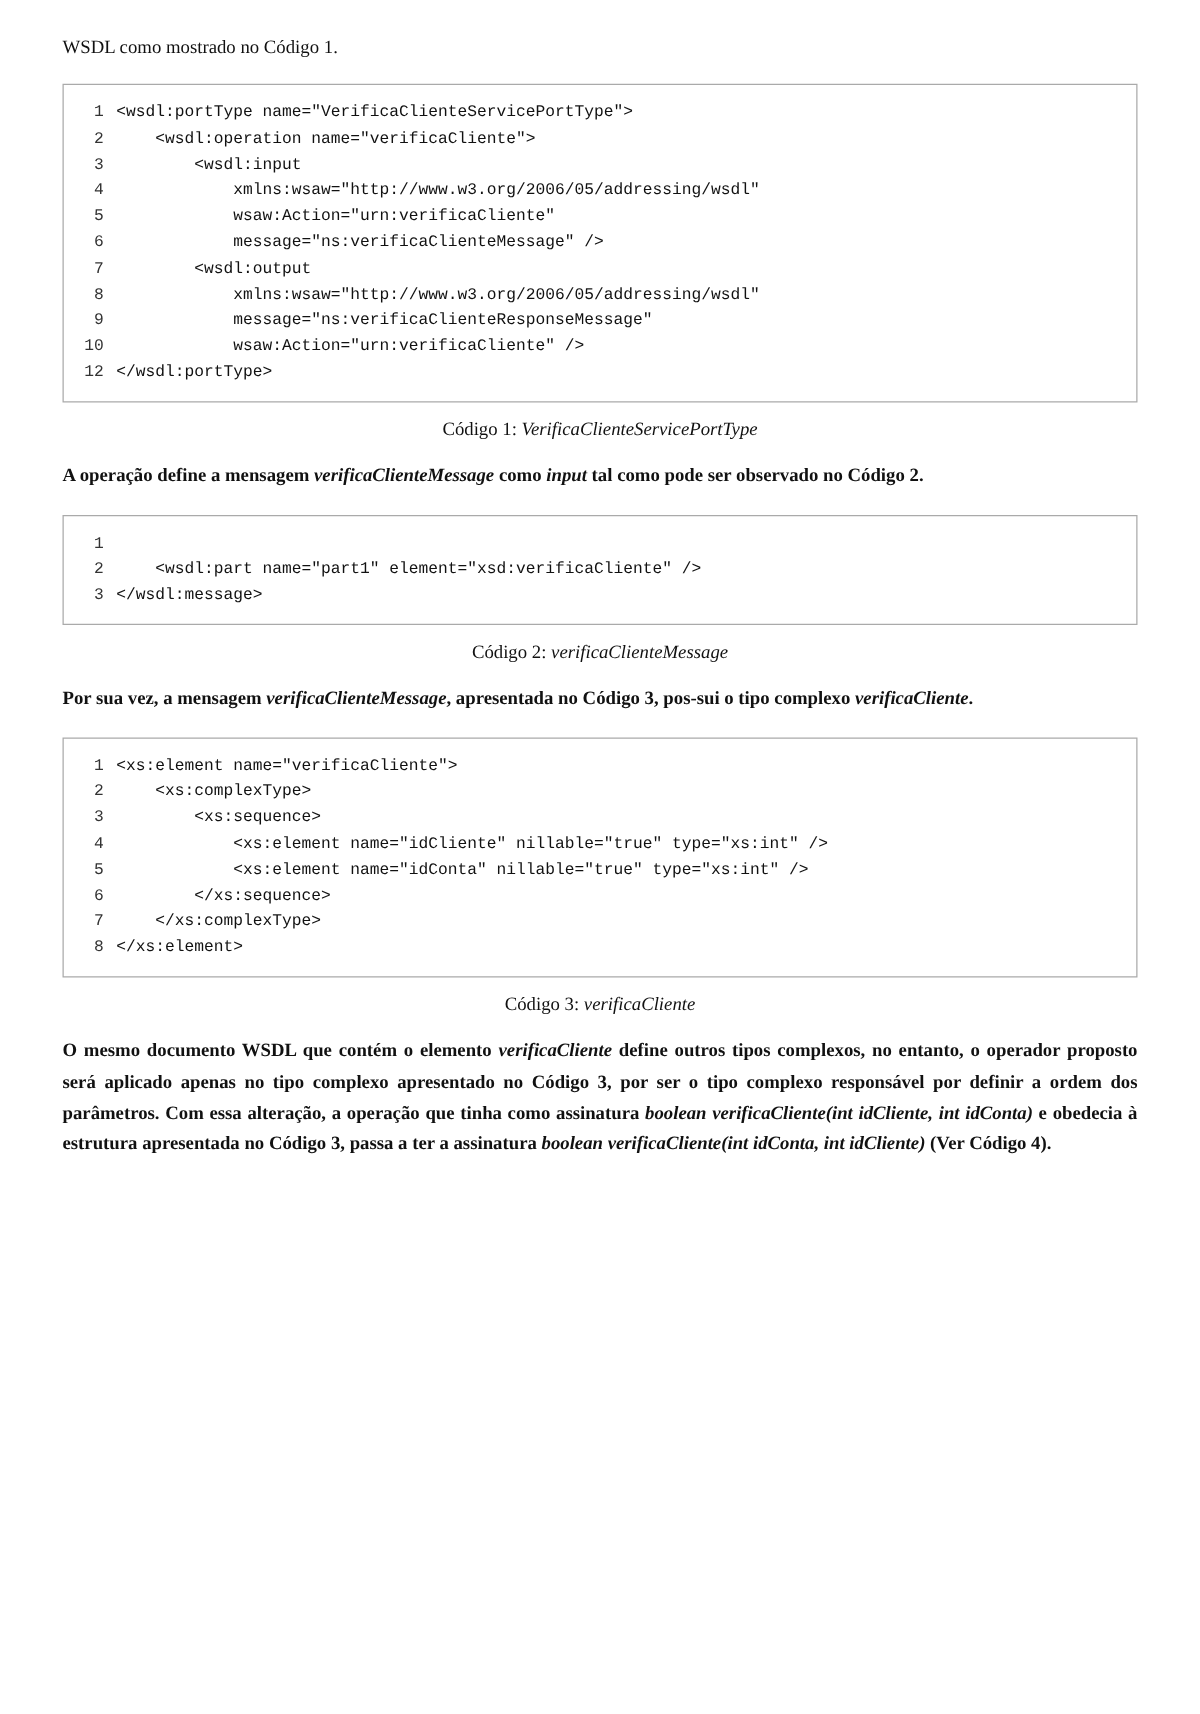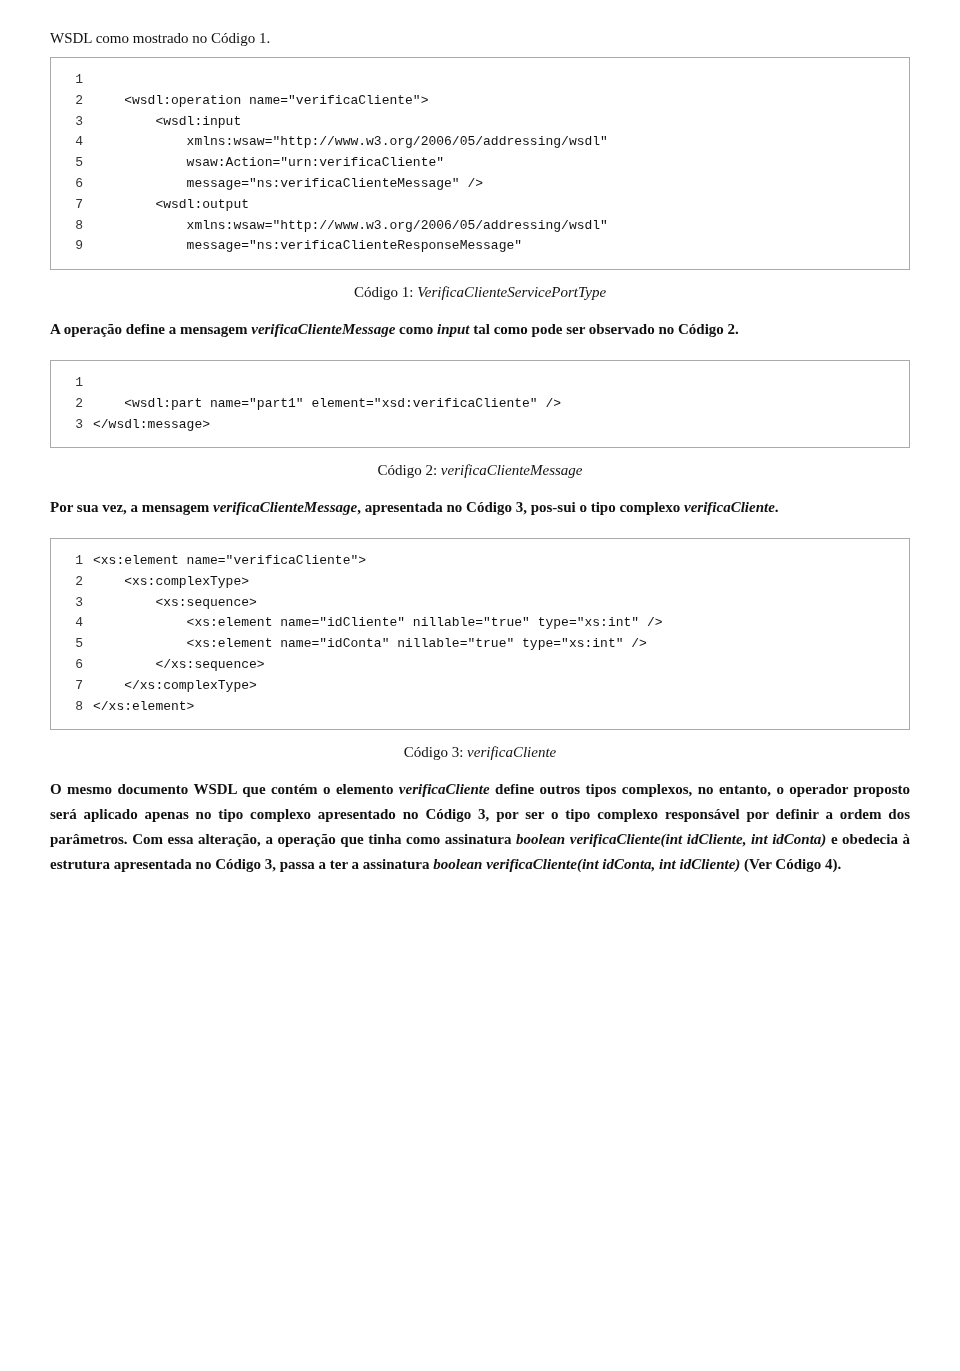--- a/index.html
+++ b/index.html
@@ -6,21 +6,21 @@
     body {
       background: #fff;
       font-family: Georgia, 'Times New Roman', serif;
       font-size: 15px;
       color: #111;
       padding: 30px 50px;
       width: 960px;
     }
     .page-title {
       font-size: 15px;
-      margin-bottom: 10px;
+      margin-bottom: 20px;
       font-family: Georgia, serif;
     }
     .code-block {
       border: 1px solid #aaa;
       background: #fff;
       padding: 12px 14px;
       margin-bottom: 14px;
       font-family: 'Courier New', Courier, monospace;
       font-size: 13px;
       line-height: 1.6;
@@ -68,20 +68,21 @@
     }
   </style>
 </head>
 <body>
 
 <p class="page-title">WSDL como mostrado no Código 1.</p>
 
 <div class="code-block" id="code1-container">
     <div class="code-line">
       <span class="line-num">1</span>
+      <span class="line-code">&lt;wsdl:portType name="VerificaClienteServicePortType"&gt;</span>
     </div>
     <div class="code-line">
       <span class="line-num">2</span>
       <span class="line-code">    &lt;wsdl:operation name="verificaCliente"&gt;</span>
     </div>
     <div class="code-line">
       <span class="line-num">3</span>
       <span class="line-code">        &lt;wsdl:input</span>
     </div>
     <div class="code-line">
@@ -100,20 +101,28 @@
       <span class="line-num">7</span>
       <span class="line-code">        &lt;wsdl:output</span>
     </div>
     <div class="code-line">
       <span class="line-num">8</span>
       <span class="line-code">            xmlns:wsaw="http://www.w3.org/2006/05/addressing/wsdl"</span>
     </div>
     <div class="code-line">
       <span class="line-num">9</span>
       <span class="line-code">            message="ns:verificaClienteResponseMessage"</span>
+    </div>
+    <div class="code-line">
+      <span class="line-num">10</span>
+      <span class="line-code">            wsaw:Action="urn:verificaCliente" /&gt;</span>
+    </div>
+    <div class="code-line">
+      <span class="line-num">12</span>
+      <span class="line-code">&lt;/wsdl:portType&gt;</span>
     </div>
   </div>
 
 <div class="caption" id="caption1-container">Código 1: <em>VerificaClienteServicePortType</em></div>
 
 <p class="body-text" id="para1-container">A operação define a mensagem <em>verificaClienteMessage</em> como <em>input</em> tal como pode ser observado no Código  2.</p>
 
 <div class="code-block" id="code2-container">
     <div class="code-line">
       <span class="line-num">1</span>

